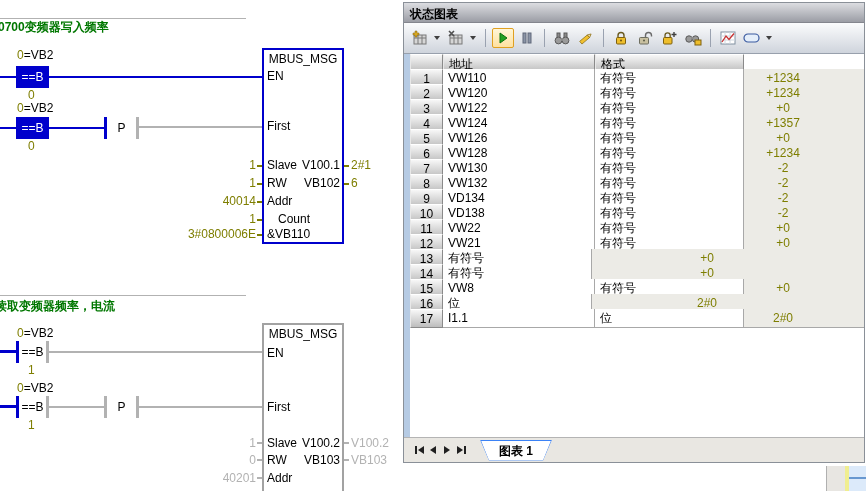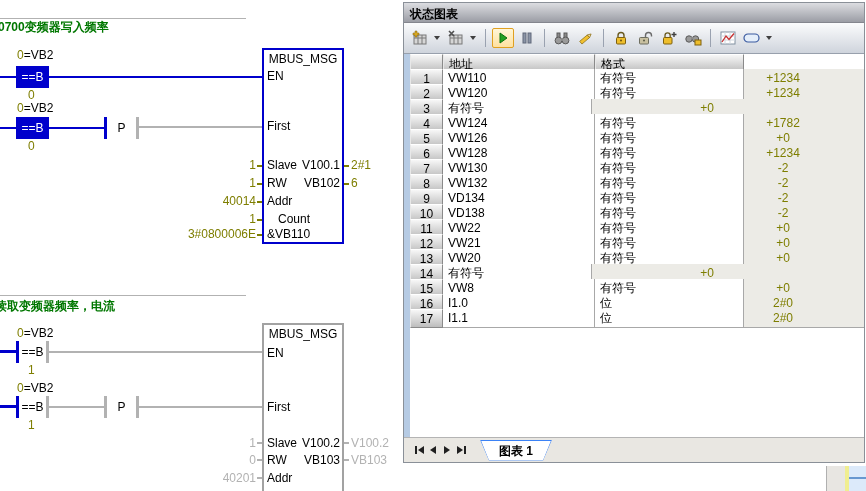--- a/index.html
+++ b/index.html
@@ -293,28 +293,29 @@
               <div class="cell val">+1234</div>
             </div>
             <div class="trow">
               <div class="cell btncell num">2</div>
               <div class="cell addr">VW120</div>
               <div class="cell fmt">有符号</div>
               <div class="cell val">+1234</div>
             </div>
             <div class="trow">
               <div class="cell btncell num">3</div>
+              <div class="cell addr">VW122</div>
               <div class="cell fmt">有符号</div>
               <div class="cell val">+0</div>
             </div>
             <div class="trow">
               <div class="cell btncell num">4</div>
               <div class="cell addr">VW124</div>
               <div class="cell fmt">有符号</div>
-              <div class="cell val">+1782</div>
+              <div class="cell val">+1357</div>
             </div>
             <div class="trow">
               <div class="cell btncell num">5</div>
               <div class="cell addr">VW126</div>
               <div class="cell fmt">有符号</div>
               <div class="cell val">+0</div>
             </div>
             <div class="trow">
               <div class="cell btncell num">6</div>
               <div class="cell addr">VW128</div>
@@ -352,38 +353,36 @@
               <div class="cell val">+0</div>
             </div>
             <div class="trow">
               <div class="cell btncell num">12</div>
               <div class="cell addr">VW21</div>
               <div class="cell fmt">有符号</div>
               <div class="cell val">+0</div>
             </div>
             <div class="trow">
               <div class="cell btncell num">13</div>
-              <div class="cell addr">VW20</div>
               <div class="cell fmt">有符号</div>
               <div class="cell val">+0</div>
             </div>
             <div class="trow">
               <div class="cell btncell num">14</div>
               <div class="cell fmt">有符号</div>
               <div class="cell val">+0</div>
             </div>
             <div class="trow">
               <div class="cell btncell num">15</div>
               <div class="cell addr">VW8</div>
               <div class="cell fmt">有符号</div>
               <div class="cell val">+0</div>
             </div>
             <div class="trow">
               <div class="cell btncell num">16</div>
-              <div class="cell addr">I1.0</div>
               <div class="cell fmt">位</div>
               <div class="cell val">2#0</div>
             </div>
             <div class="trow">
               <div class="cell btncell num">17</div>
               <div class="cell addr">I1.1</div>
               <div class="cell fmt">位</div>
               <div class="cell val">2#0</div>
             </div>
           </div>

